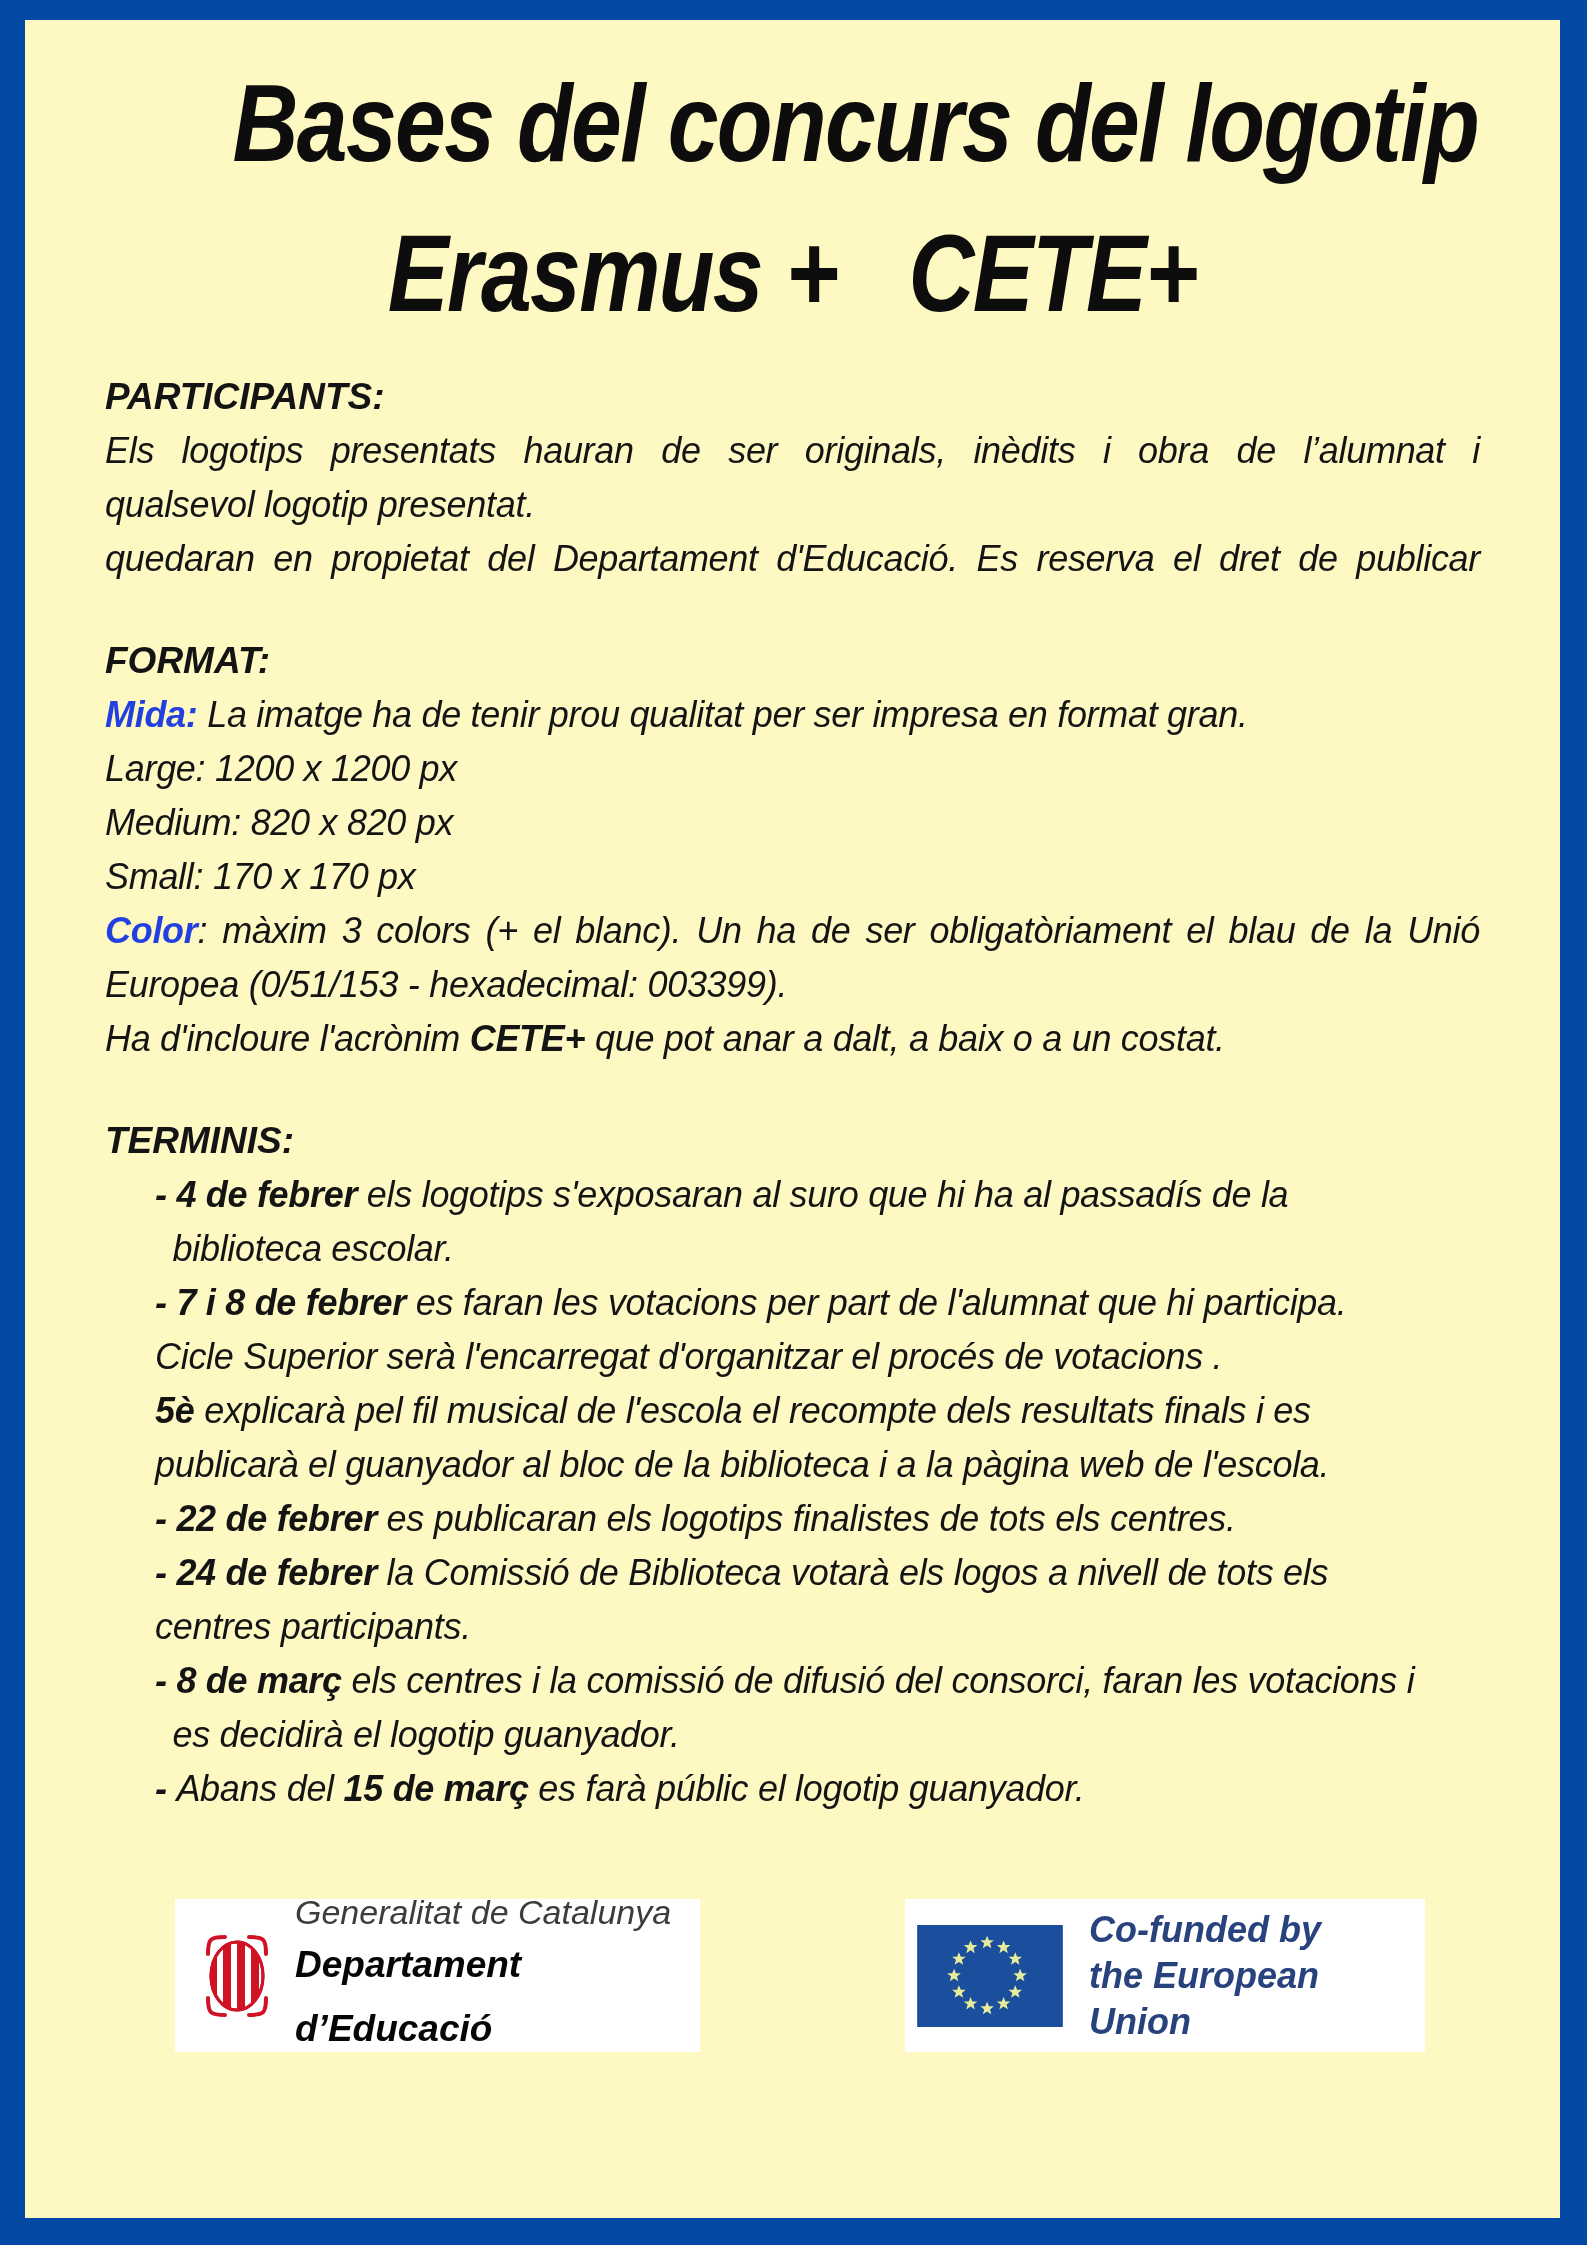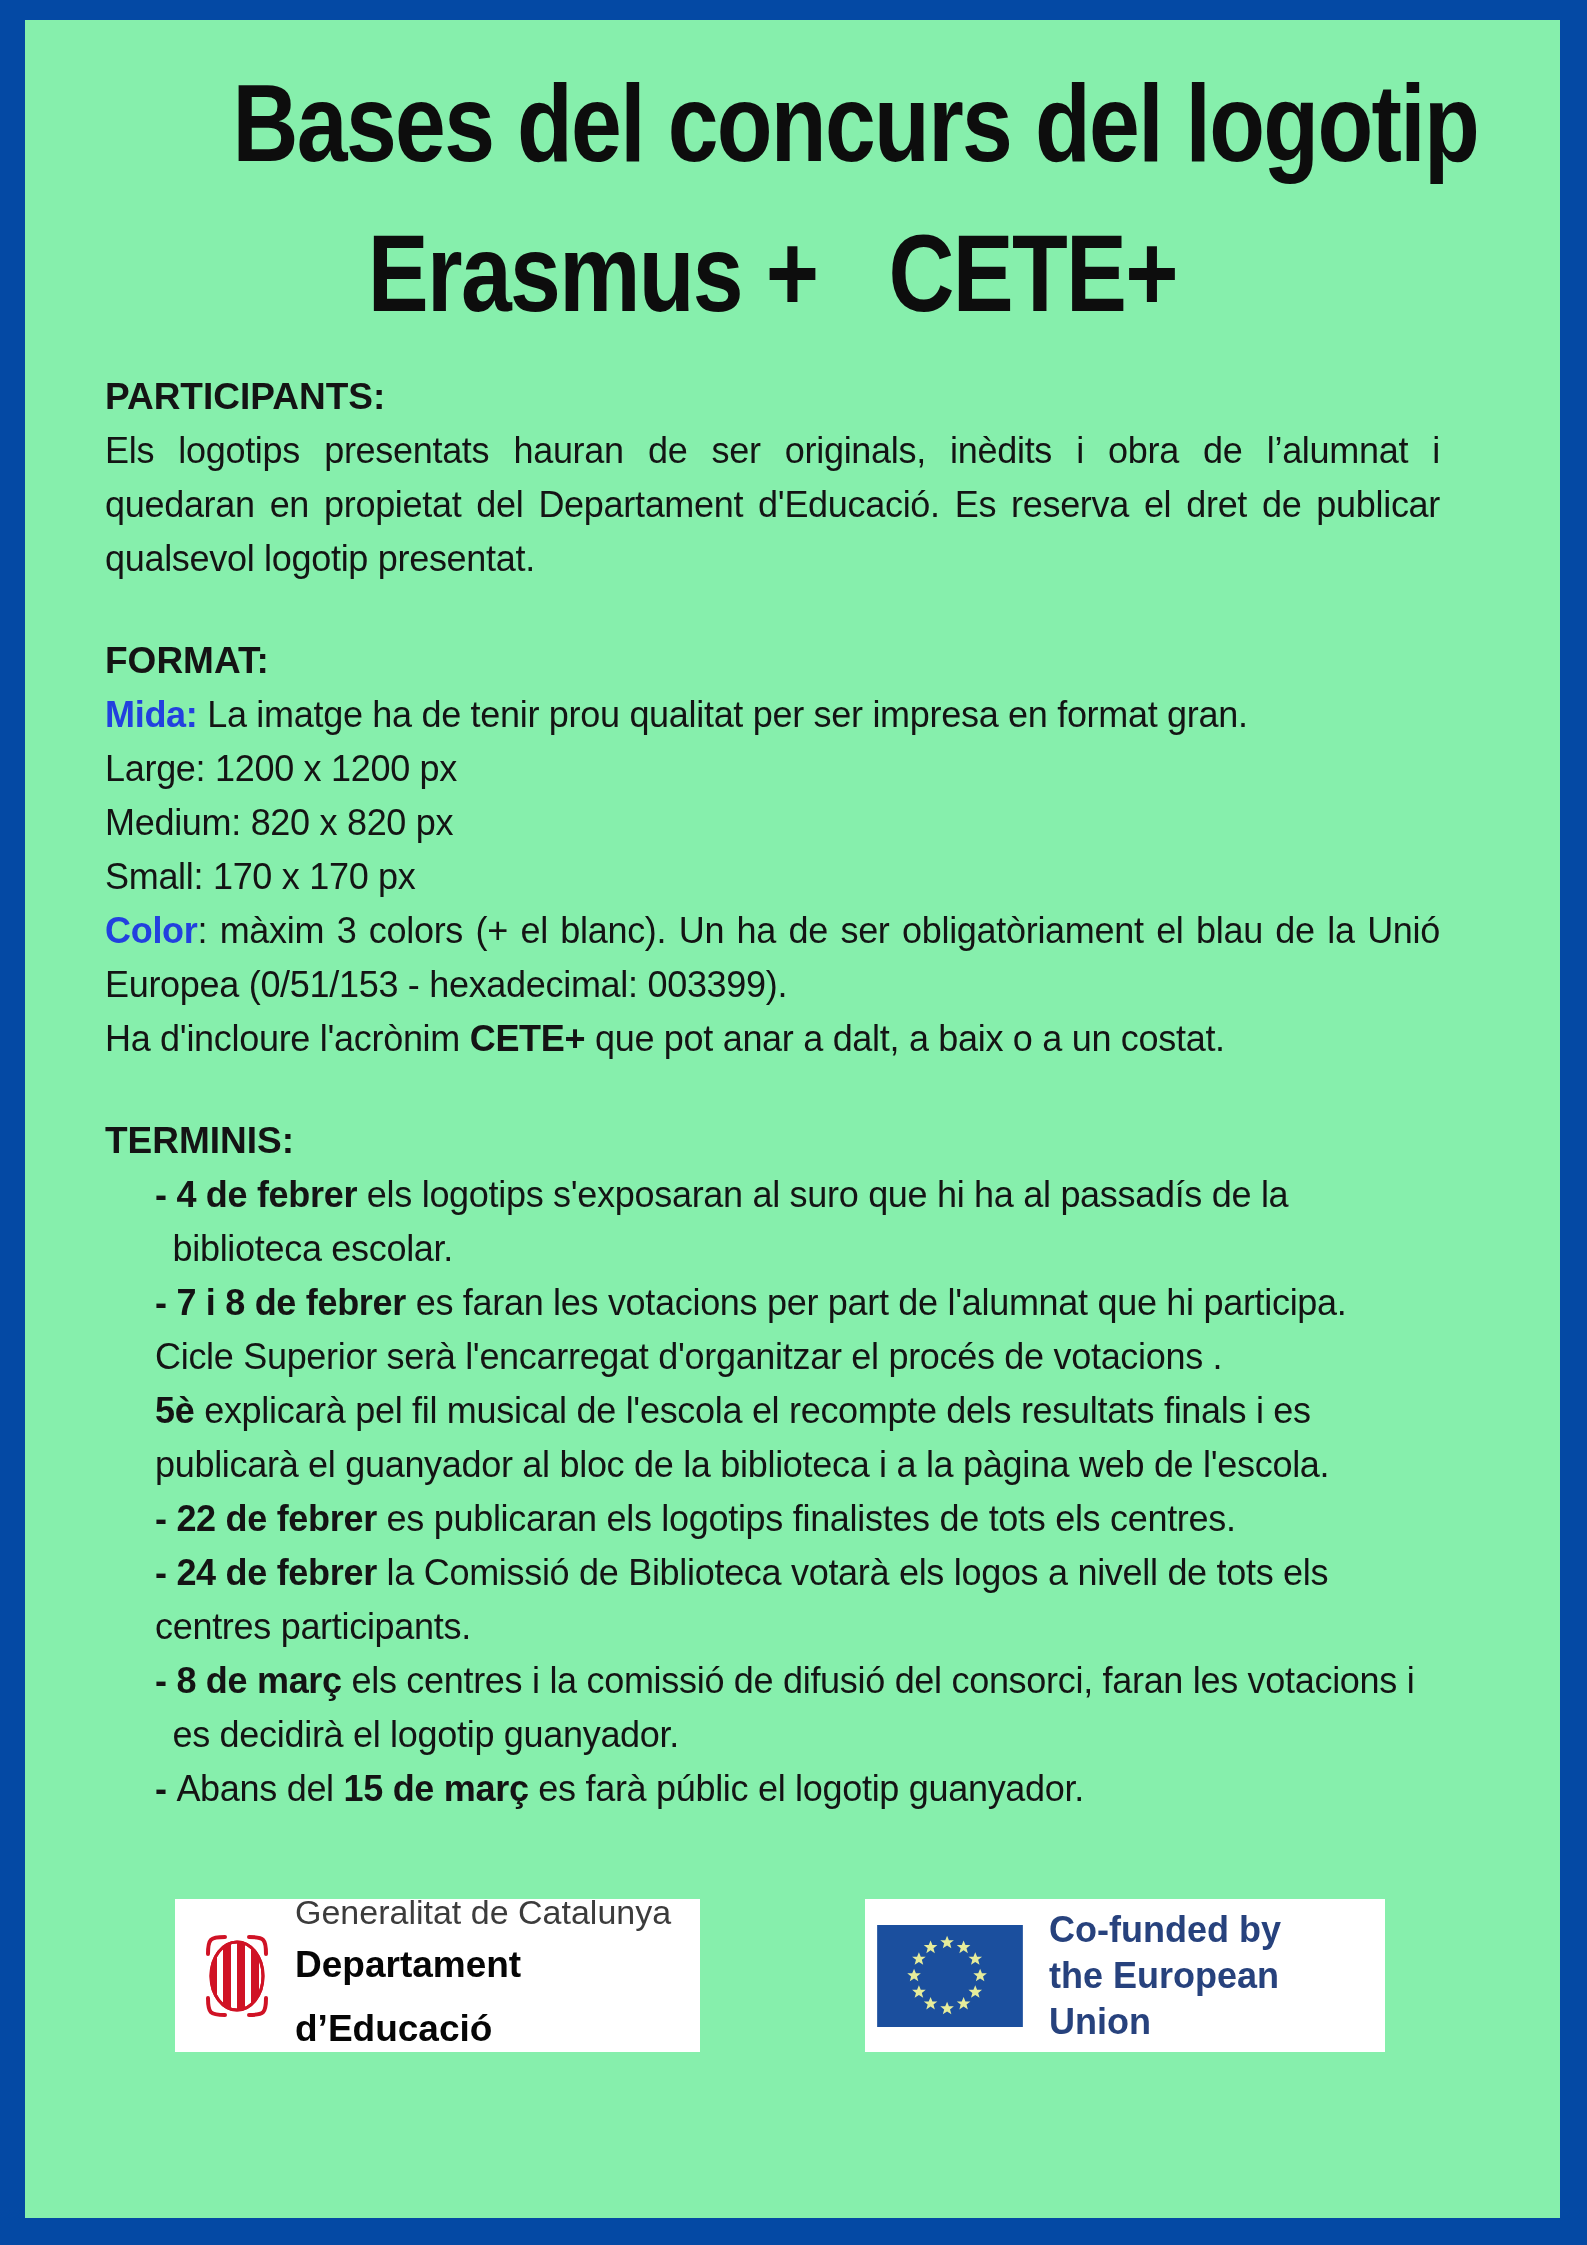--- a/index.html
+++ b/index.html
@@ -6,24 +6,25 @@
   .poster{
     position:relative;
     width:1587px;height:2245px;
     background:#0449A4;
     box-sizing:border-box;
     padding:20px 27px 27px 25px;
     font-family:"Liberation Sans",sans-serif;
   }
   .inner{
     width:100%;height:100%;
-    background:#86efac;
+    background:#fef9c3;
     box-sizing:border-box;
-    padding:28px 120px 0 80px;
+    padding:28px 80px 0 80px;
     overflow:hidden;
+    font-style:italic;
   }
   
   .title{margin:0;text-align:center;font-weight:bold;color:#0d0d0d;}
   .title .tl{
     display:block;line-height:150px;font-size:110px;
     letter-spacing:-2px;
   }
   .title .tl>span{display:inline-block;transform:scaleX(.83);transform-origin:center;white-space:pre;}
   
   .sections{margin-top:22px;color:#141414;}
@@ -64,22 +65,22 @@
   <div class="inner">
 
     <h1 class="title">
       <span class="tl"><span>Bases del concurs del logotip</span></span>
       <span class="tl"><span>Erasmus +   CETE+</span></span>
     </h1>
 
     <div class="sections">
         <div class="section-heading">PARTICIPANTS:</div>
         <div class="line j"><span class="seg n">Els logotips presentats hauran de ser originals, inèdits i obra de l’alumnat i</span></div>
+        <div class="line"><span class="seg n">qualsevol logotip presentat.</span></div>
         <div class="line j"><span class="seg n">quedaran en propietat del Departament d'Educació. Es reserva el dret de publicar</span></div>
-        <div class="line"><span class="seg n">qualsevol logotip presentat.</span></div>
         <div class="section-heading">FORMAT:</div>
         <div class="line"><span class="seg kb">Mida:</span><span class="seg n"> La imatge ha de tenir prou qualitat per ser impresa en format gran.</span></div>
         <div class="line"><span class="seg n">Large: 1200 x 1200 px</span></div>
         <div class="line"><span class="seg n">Medium: 820 x 820 px</span></div>
         <div class="line"><span class="seg n">Small: 170 x 170 px</span></div>
         <div class="line j"><span class="seg kb">Color</span><span class="seg n">: màxim 3 colors (+ el blanc). Un ha de ser obligatòriament el blau de la Unió</span></div>
         <div class="line"><span class="seg n">Europea (0/51/153 - hexadecimal: 003399).</span></div>
         <div class="line"><span class="seg n">Ha d'incloure l'acrònim </span><span class="seg b">CETE+</span><span class="seg n"> que pot anar a dalt, a baix o a un costat.</span></div>
         <div class="section-heading">TERMINIS:</div>
         <div class="line" style="padding-left: 50px;"><span class="seg b">- 4 de febrer</span><span class="seg n"> els logotips s'exposaran al suro que hi ha al passadís de la</span></div>

